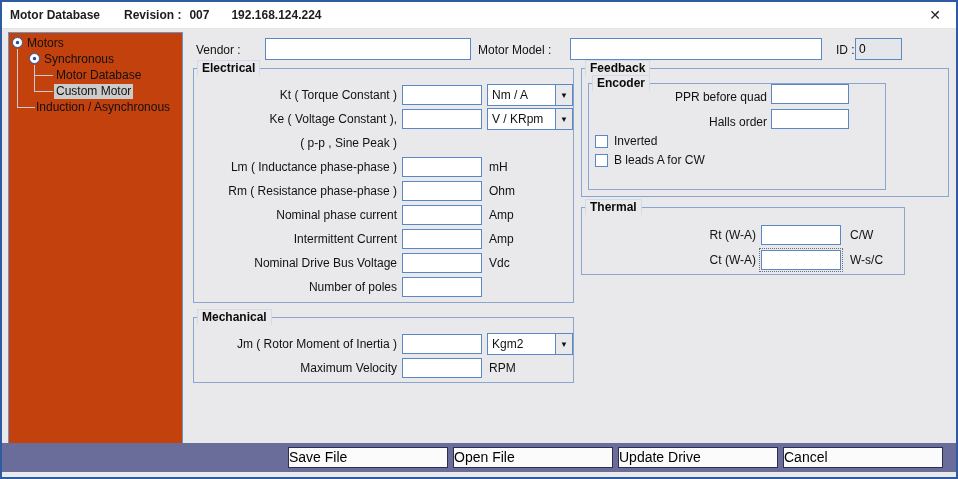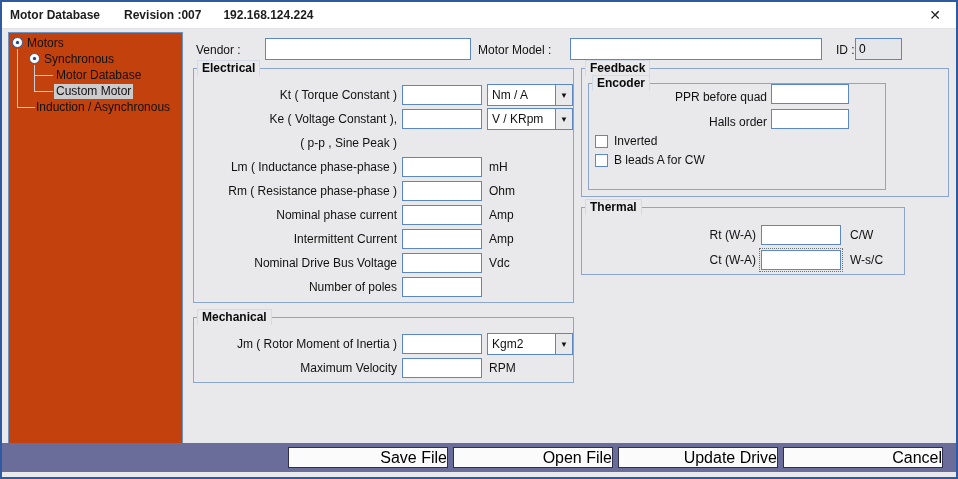--- a/index.html
+++ b/index.html
@@ -17,21 +17,21 @@
   
   .titlebar {
     position: absolute; left:0; top:0; right:0; height:27px;
     background:#ffffff;
     border-bottom:1px solid #e3e3e3;
     display:flex; align-items:center;
   }
   .titlebar .t-seg { font-weight:600; color:#1c1c1c; white-space:pre; }
   .t-title   { margin-left:8px; }
   .t-revlbl  { margin-left:24px; }
-  .t-revval  { margin-left:0; }
+  .t-revval  { margin-left:8px; }
   .t-ip      { margin-left:22px; }
   .close-btn {
     position:absolute; right:10px; top:3px; width:22px; height:20px;
     display:flex; align-items:center; justify-content:center;
     font-size:14px; color:#222; cursor:default;
   }
 
   
   .tree-panel {
     position:absolute; left:6px; top:30px; width:175px; height:412px;
@@ -114,22 +114,22 @@
   .th-row .unit { margin-left:9px; white-space:nowrap; }
 
   
   .footer {
     position:absolute; left:0; right:0; top:441px; height:29px;
     background:#6a6d99;
   }
   .footer-btn {
     position:absolute; top:4px; width:160px; height:21px;
     background:#fbfbfb; border:1px solid #2e2e4e;
-    font-family:"Liberation Sans",sans-serif; font-size:16px; color:#000;
-    text-align:right; line-height:19px; cursor:default;
+    font-family:"Liberation Sans",sans-serif; font-size:14px; color:#000;
+    text-align:left; line-height:19px; cursor:default;
   }
 </style>
 </head>
 <body>
 
 <div class="window">
 
   <div class="titlebar">
     <span class="t-seg t-title">Motor Database</span>
     <span class="t-seg t-revlbl">Revision :</span>

